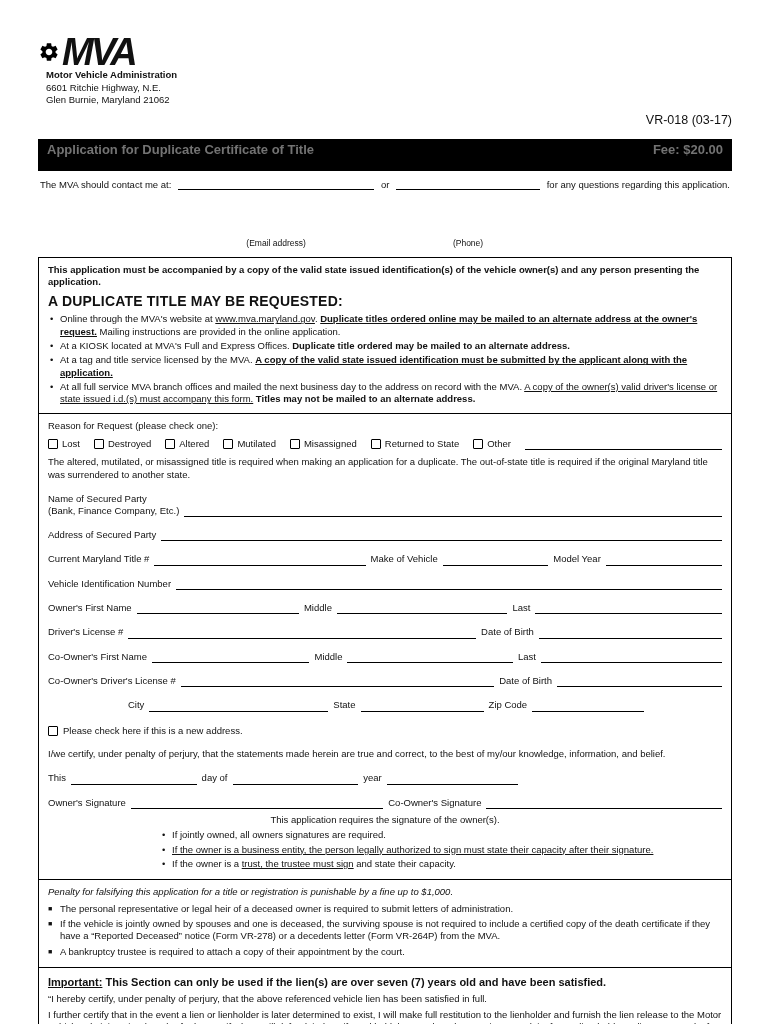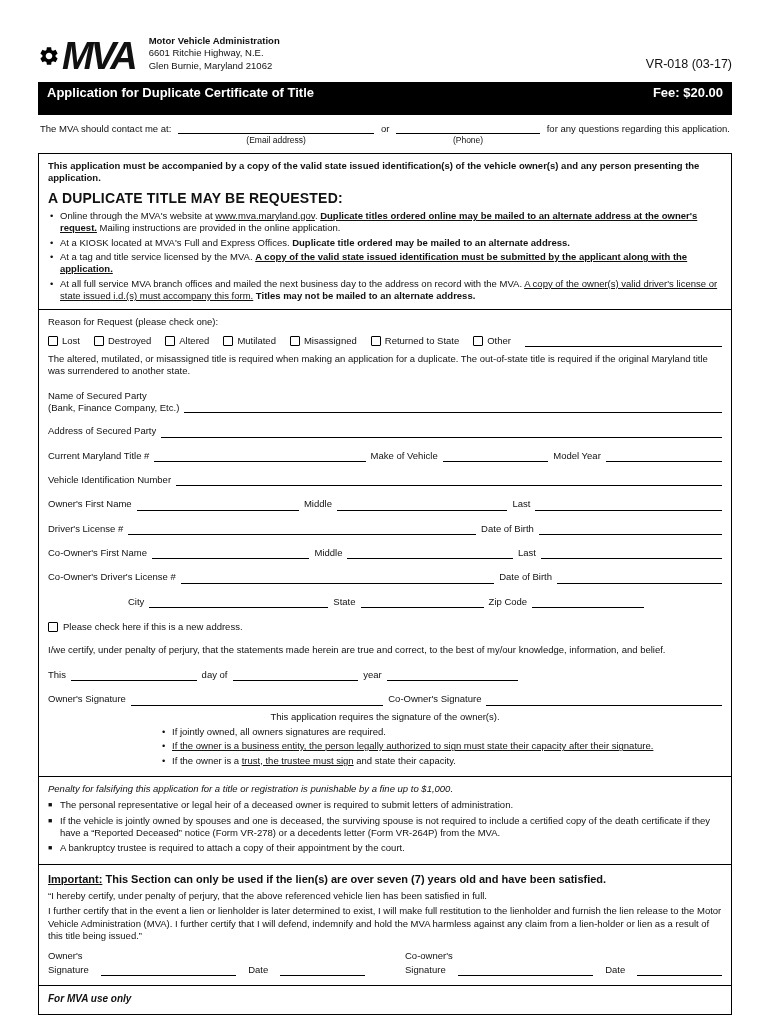--- a/index.html
+++ b/index.html
@@ -5,38 +5,38 @@
   * { margin:0; padding:0; box-sizing:border-box; }
   html { background:#e9e9e9; }
   body {
     width:770px; margin:0 auto; background:#fff; outline:1px solid #c6c6c6;
     font-family:"Liberation Sans","DejaVu Sans",sans-serif;
     font-size:9.5px; color:#111; line-height:1.3;
   }
   .page { width:770px; min-height:1024px; padding:34px 38px 12px; background:#fff; }
 
   
-  .hdr { display:flex; align-items:flex-end; }
+  .hdr { display:flex; align-items:flex-start;flex-direction:column; }
   .logo { display:flex; align-items:center; margin-top:2px; }
   .gear { width:22px; height:22px; margin-right:2px; }
   .logo-mva { font-size:38px; font-weight:bold; font-style:italic; letter-spacing:-3px; line-height:0.85; padding-right:6px; }
   .agency { margin-left:8px; line-height:1.3; padding-top:1px; }
   .agency .name { font-weight:bold; }
   .form-no { margin-left:auto; font-size:12.5px; padding-top:6px; }
 
   
   .title-bar {
-    margin-top:10px; background:#000; color:#ffffff; display:flex; justify-content:space-between;
+    margin-top:10px; background:#000; color:#737373; display:flex; justify-content:space-between;
     font-weight:bold; font-size:13px; padding:3px 9px 13px;
   }
 
   
   .contact-row { display:flex; align-items:flex-start; margin-top:8px; white-space:nowrap; }
   .contact-row > span { padding:0 2px; }
-  .bwl { display:inline-flex; flex-direction:column; align-items:center; margin:0 3px; }
+  .bwl { display:inline-flex; flex-direction:column; align-items:center; margin:0 3px;gap:47px; }
   .bwl .line { width:100%; border-bottom:1px solid #000; height:11px; }
   .bwl .lbl { font-size:8.5px; margin-top:1px; }
 
   
   .main-box { border:1px solid #000; margin-top:7px; }
   .section { padding:6px 9px 9px; }
   .section + .section { border-top:1px solid #000; }
   .thin-rule { border:0; border-top:1px solid #000; margin:7px -9px 6px; }
 
   .b { font-weight:bold; }

